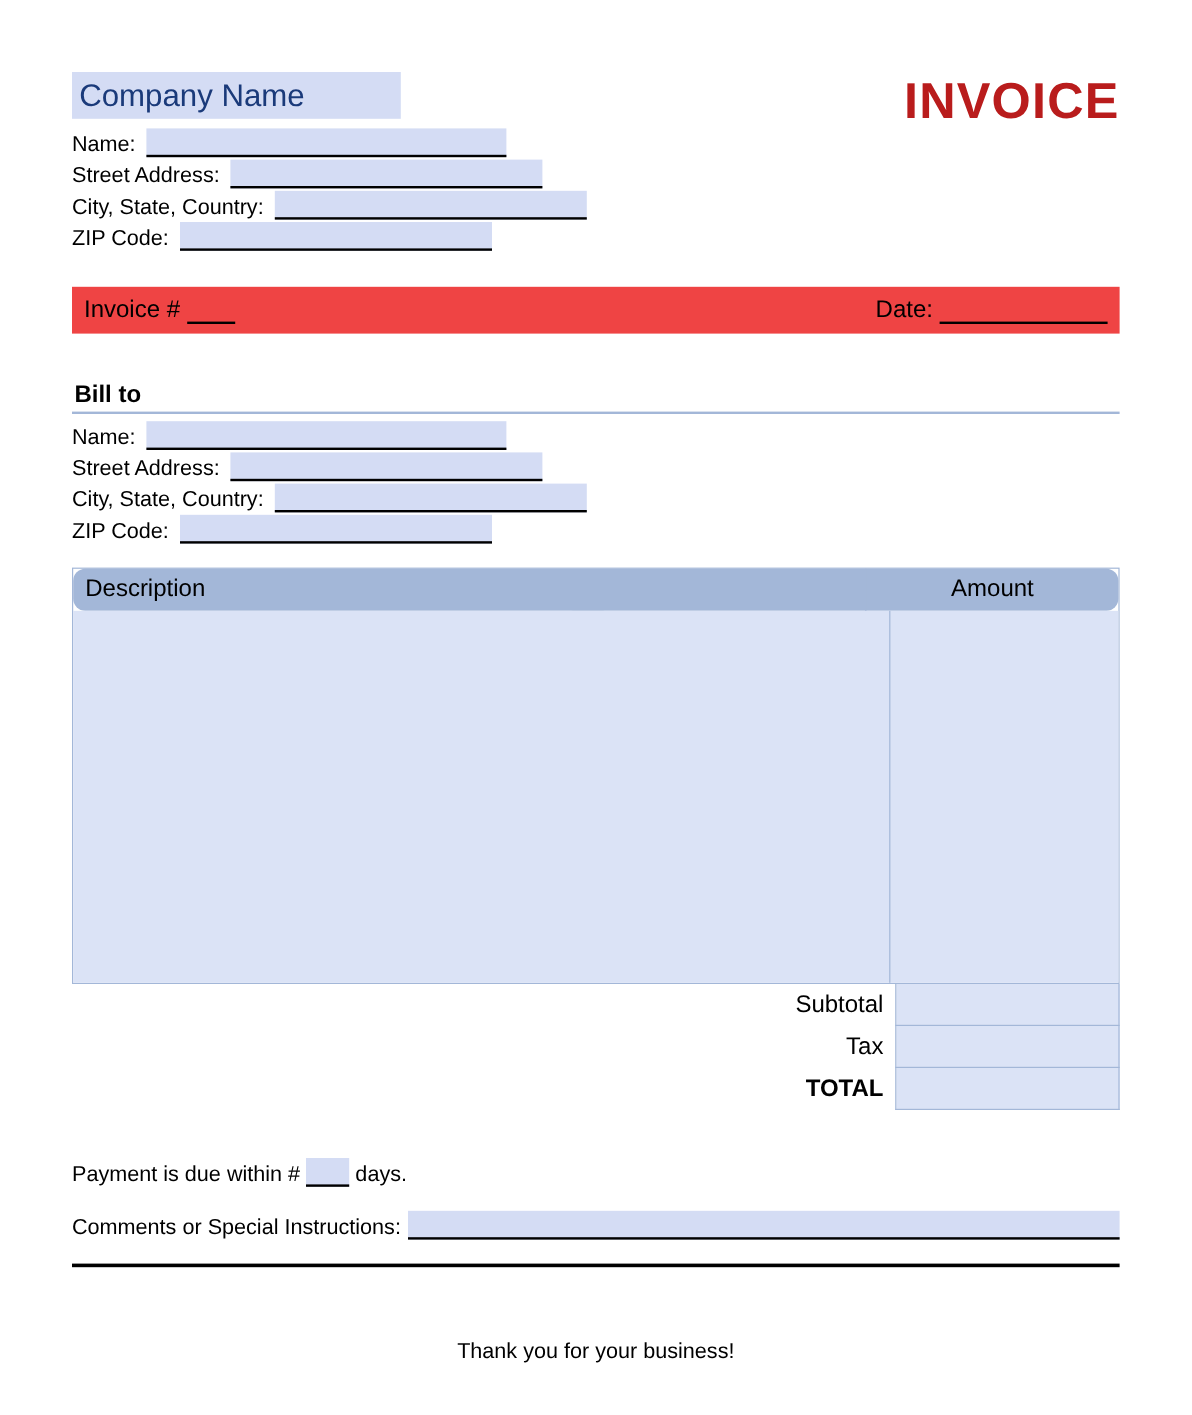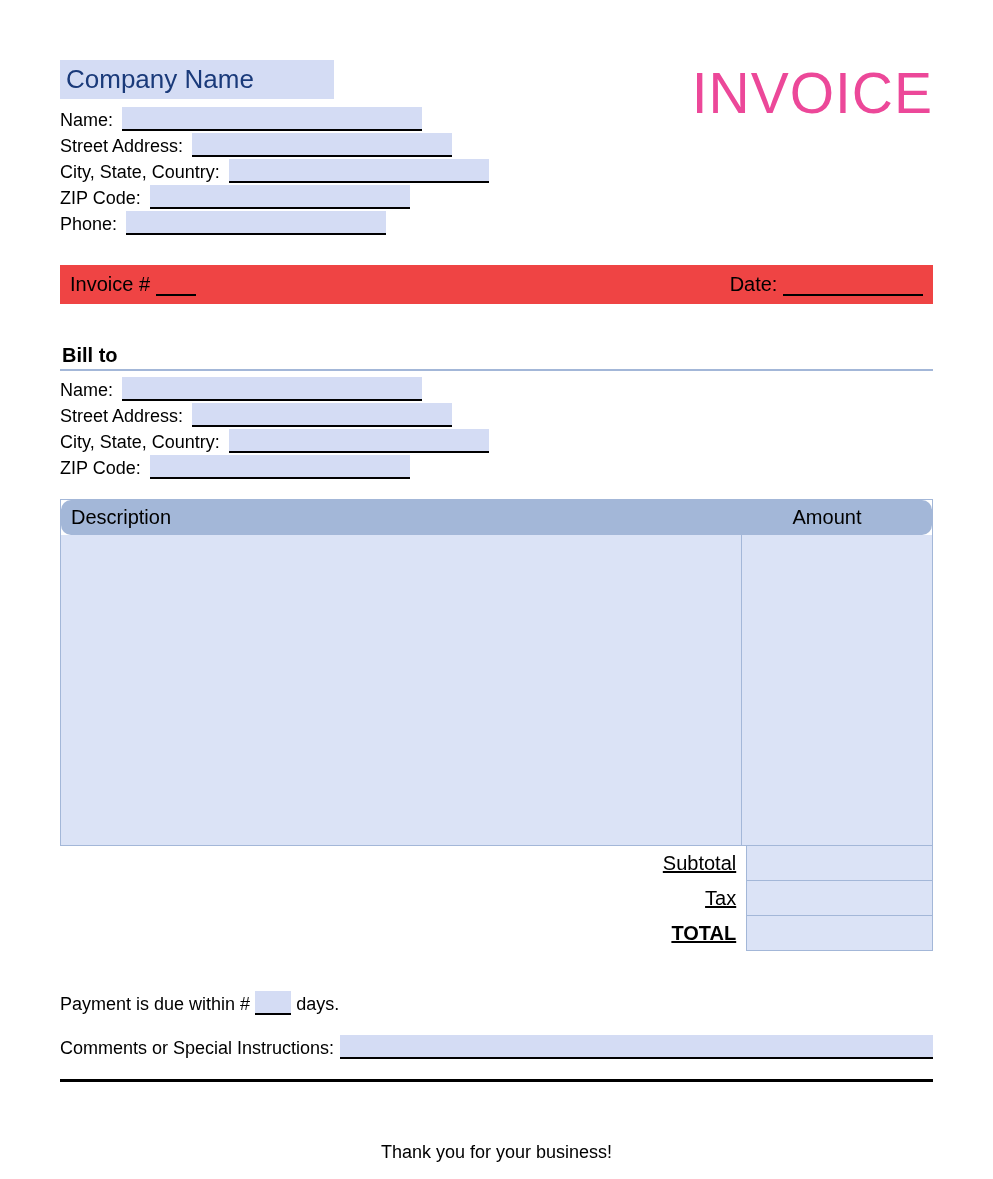--- a/index.html
+++ b/index.html
@@ -25,23 +25,23 @@
   .company-block { width: 480px; }
   .company-title {
     display: inline-block;
     background: #d4dcf4;
     color: #1a3a7a;
     font-size: 26px;
     padding: 4px 80px 4px 6px;
     margin: 0 0 6px 0;
   }
   .invoice-title {
-    color: #ec4899;
-    font-size: 57px;
-    font-weight: normal;
+    color: #b91c1c;
+    font-size: 42px;
+    font-weight: bold;
     letter-spacing: 1px;
   }
   .field-line { margin: 2px 0; position: relative; }
   .field-line .lbl { display: inline-block; vertical-align: bottom; }
   .field-line .hl {
     display: inline-block;
     background: #d4dcf4;
     height: 22px;
     vertical-align: bottom;
     margin-left: 4px;
@@ -124,21 +124,20 @@
   .tbody .amt { width: 190px; }
 
   .totals {
     width: 390px;
     margin-left: auto;
     border-collapse: collapse;
   }
   .totals td {
     padding: 4px 10px;
     font-size: 20px;
-    text-decoration: underline;
   }
   .totals .label {
     text-align: right;
     width: 200px;
   }
   .totals .value {
     background: #dbe3f6;
     border: 1px solid #a3b7d8;
     border-top: none;
     width: 190px;
@@ -203,24 +202,20 @@
       <div class="field-line">
         <span class="lbl">Street Address:</span>
         <span class="hl w260"></span>
       </div>
       <div class="field-line">
         <span class="lbl">City, State, Country:</span>
         <span class="hl w260"></span>
       </div>
       <div class="field-line">
         <span class="lbl">ZIP Code:</span>
-        <span class="hl w260"></span>
-      </div>
-      <div class="field-line">
-        <span class="lbl">Phone:</span>
         <span class="hl w260"></span>
       </div>
     </div>
     <div class="invoice-title">INVOICE</div>
   </div>
 
   <div class="invoice-bar">
     <div>
       <span>Invoice #</span>
       <span class="slot"></span>

